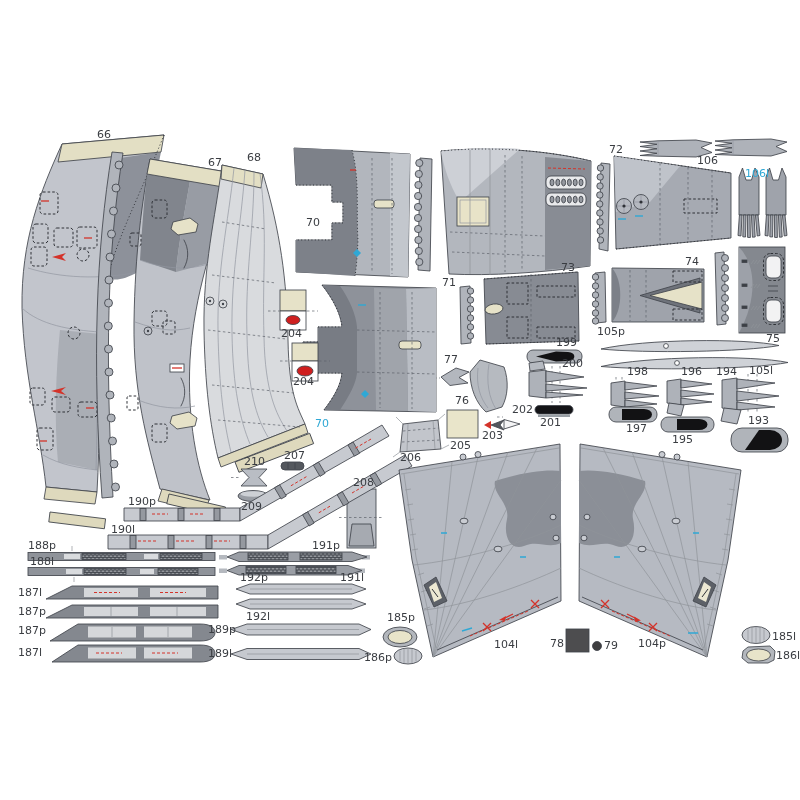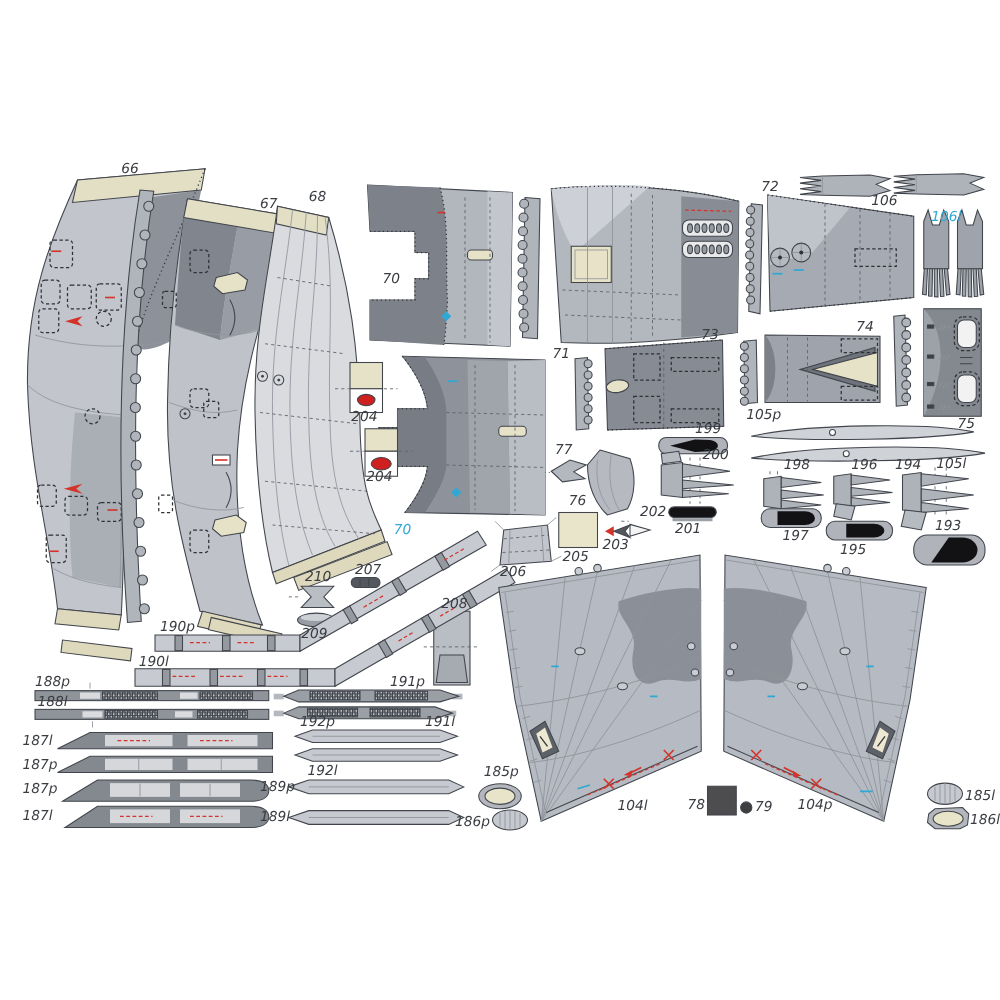--- a/index.html
+++ b/index.html
@@ -1,16 +1,16 @@
 <!DOCTYPE html>
 <html><head>
 <meta charset="utf-8">
 <style>
   html,body { margin:0; padding:0; background:#ffffff; width:800px; height:800px; overflow:hidden; }
-  .sheet { width:648px; height:800px; background:#ffffff; position:relative;font-style:italic; }
+  .sheet { width:648px; height:800px; background:#ffffff; position:relative; }
   svg { display:block; }
   #m path, #m rect, #m polygon, #m ellipse, #m circle { stroke:#41454c; stroke-width:0.85; }
   #m .ns { stroke:none !important; }
   .thin  { fill:none !important; stroke:#9296a0 !important; stroke-width:0.7 !important; }
   .pline { fill:none !important; stroke:#8f939a !important; stroke-width:0.7 !important; }
   .dashv { fill:none !important; stroke:#5d616a !important; stroke-width:0.7 !important; stroke-dasharray:2.5,2.5; }
   .dots  { fill:none !important; stroke:#33363c !important; stroke-width:1 !important; stroke-dasharray:1,2.4; }
   .dashpatch { fill:none !important; stroke:#2e3136 !important; stroke-width:1 !important; stroke-dasharray:2.6,2; }
   .redline { stroke:#d4332a !important; stroke-width:1.3 !important; fill:none !important; }
   .reddash { stroke:#d4332a !important; stroke-width:1 !important; fill:none !important; stroke-dasharray:3,2; }

